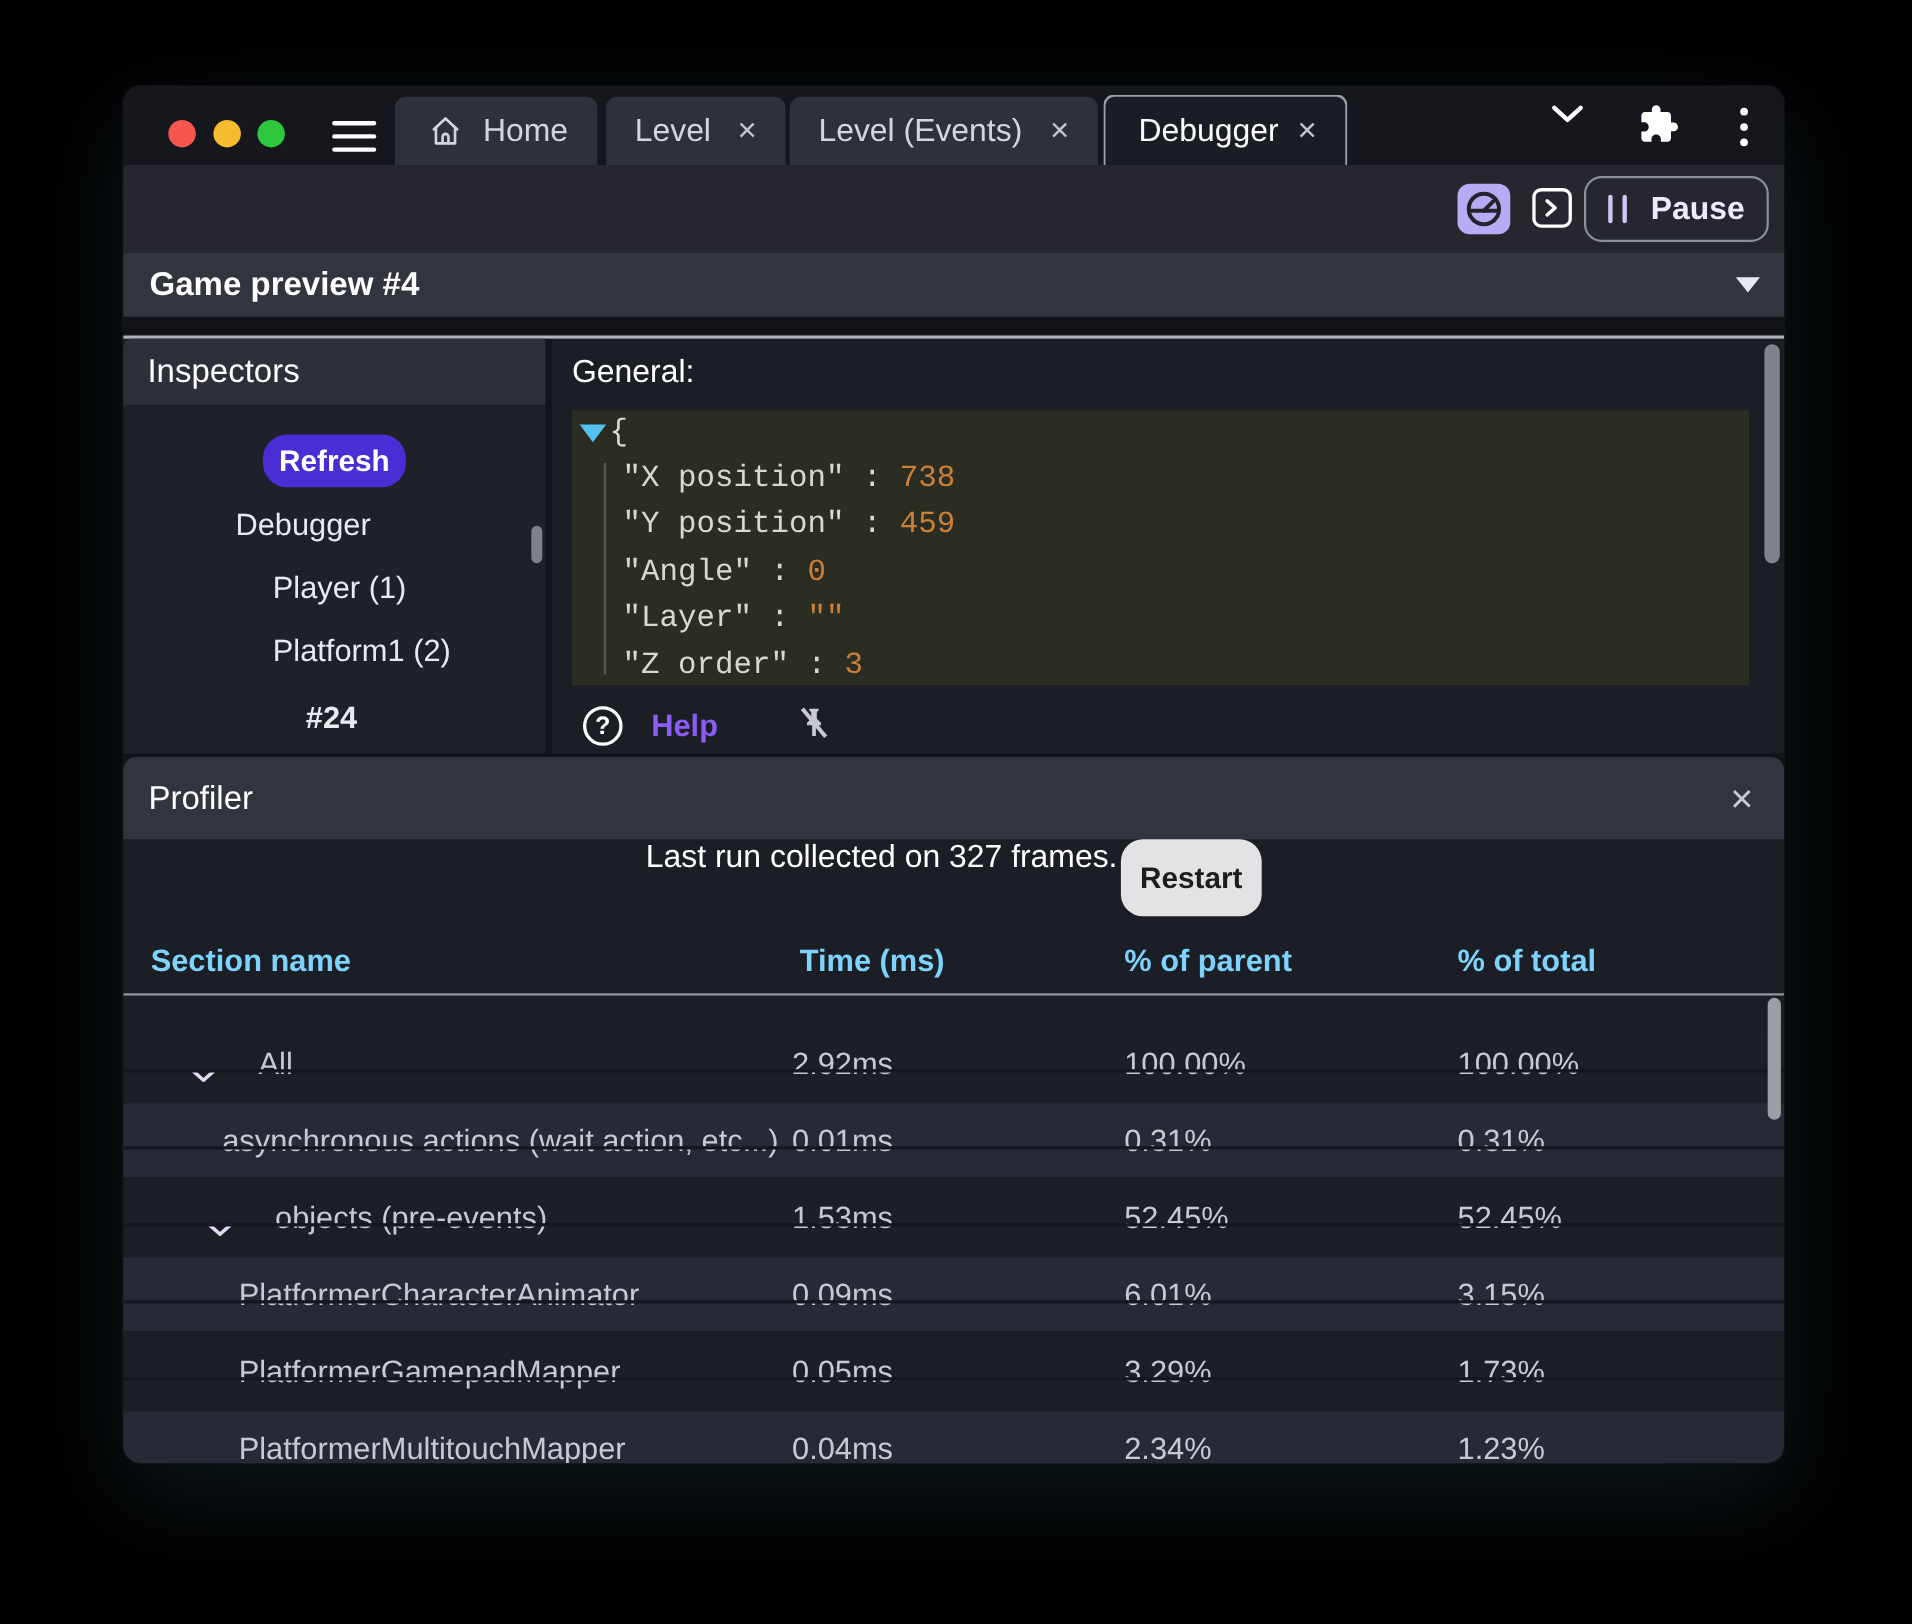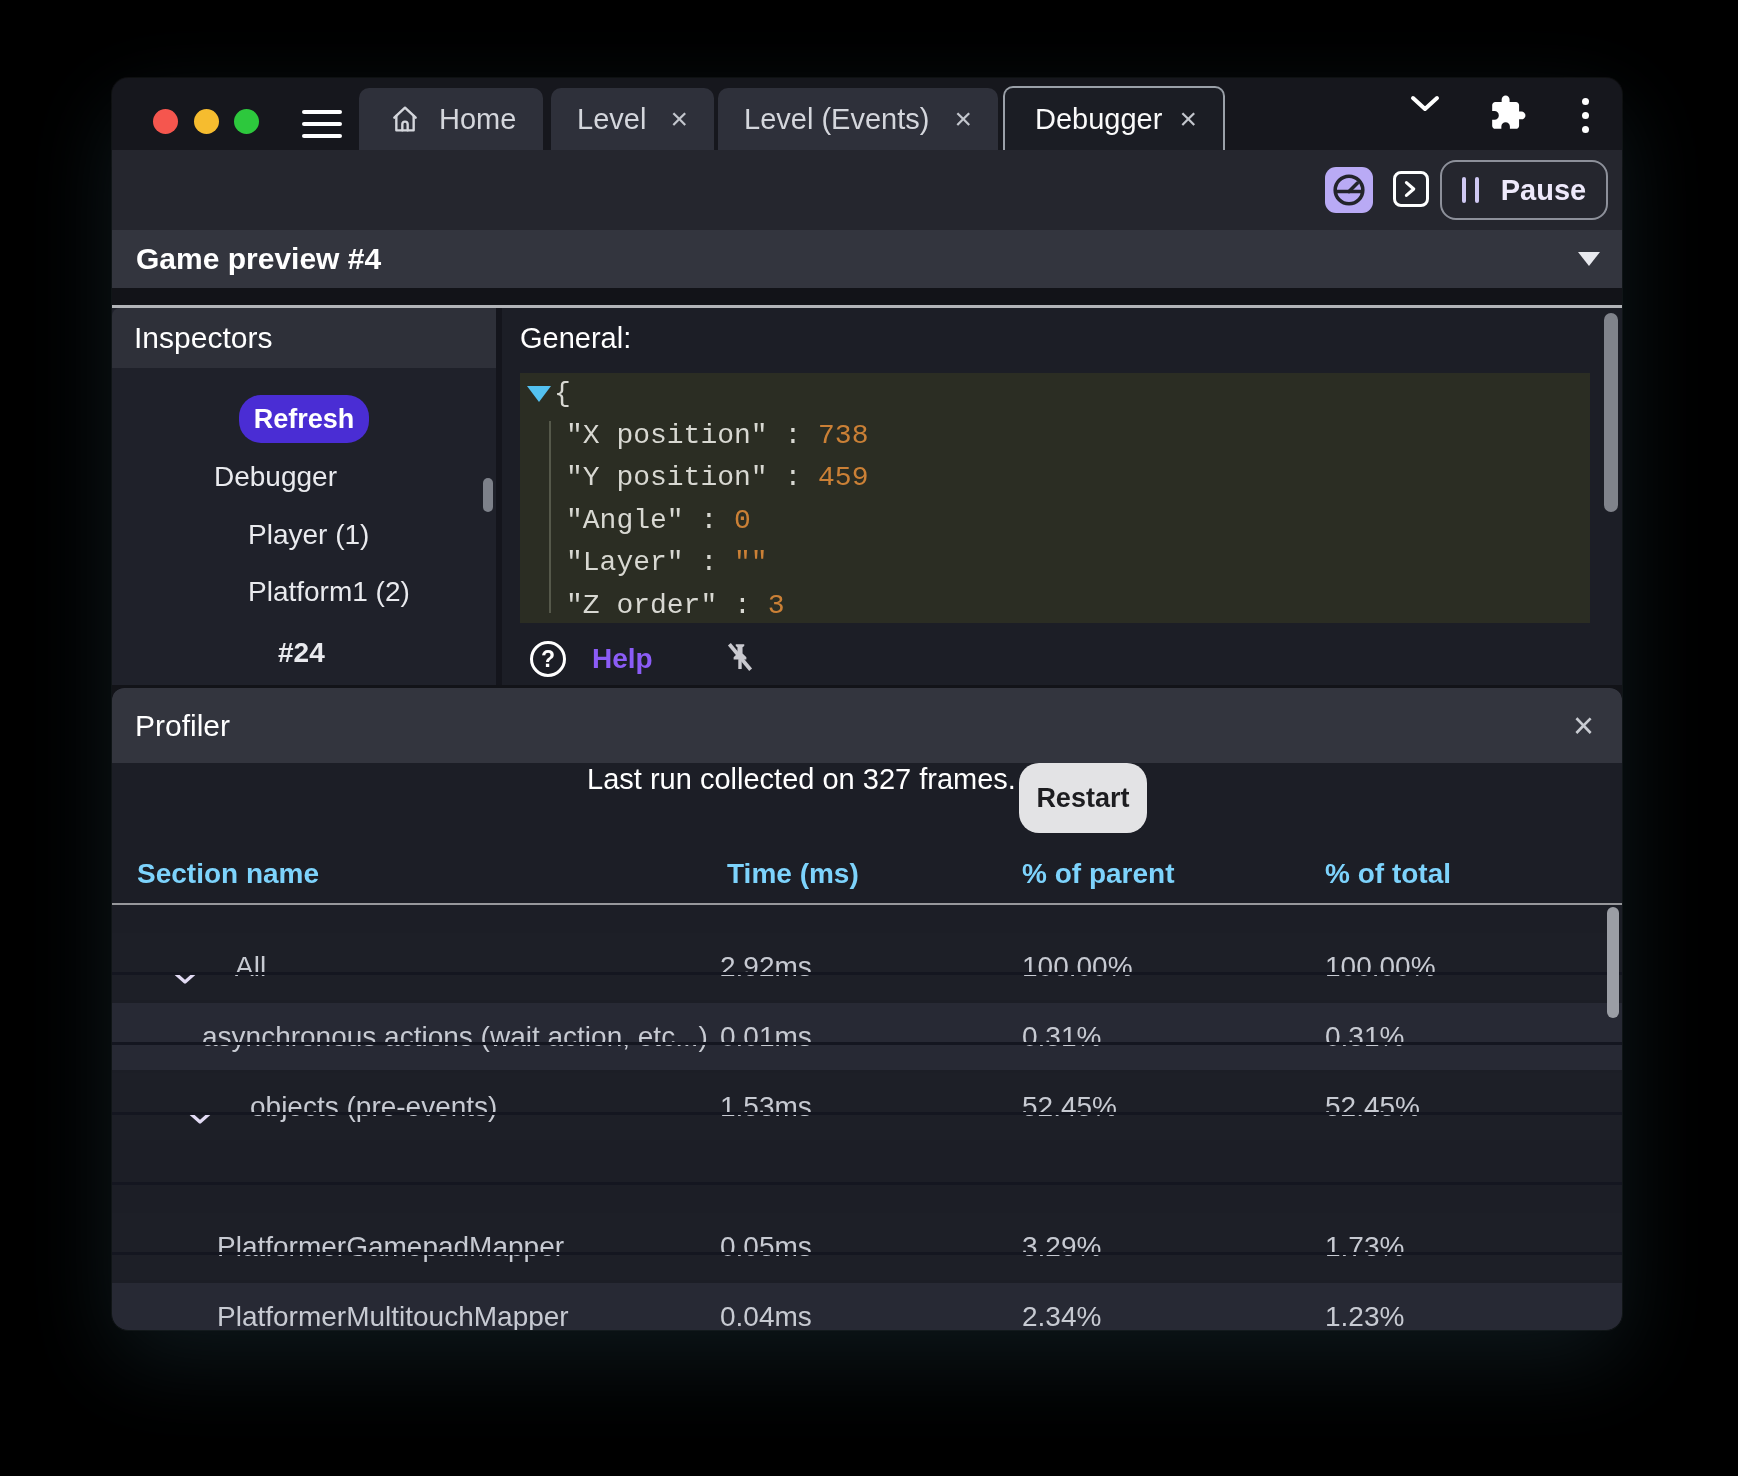--- a/index.html
+++ b/index.html
@@ -285,20 +285,26 @@
             <polyline points="3,3 12,11 21,3"></polyline>
           </svg>
       </span>
       <span class="cell" style="left:138px;">objects (pre-events)</span>
       <span class="cell c-time">1.53ms</span>
       <span class="cell c-parent">52.45%</span>
       <span class="cell c-total">52.45%</span>
     </div>
     <div class="row-div" style="top:424px;"></div>
 
+    <div class="prow light r3">
+      <span class="cell" style="left:105px;">PlatformerCharacterAnimator</span>
+      <span class="cell c-time">0.09ms</span>
+      <span class="cell c-parent">6.01%</span>
+      <span class="cell c-total">3.15%</span>
+    </div>
     <div class="row-div" style="top:494px;"></div>
 
     <div class="prow dark r4">
       <span class="cell" style="left:105px;">PlatformerGamepadMapper</span>
       <span class="cell c-time">0.05ms</span>
       <span class="cell c-parent">3.29%</span>
       <span class="cell c-total">1.73%</span>
     </div>
     <div class="row-div" style="top:564px;"></div>
 

